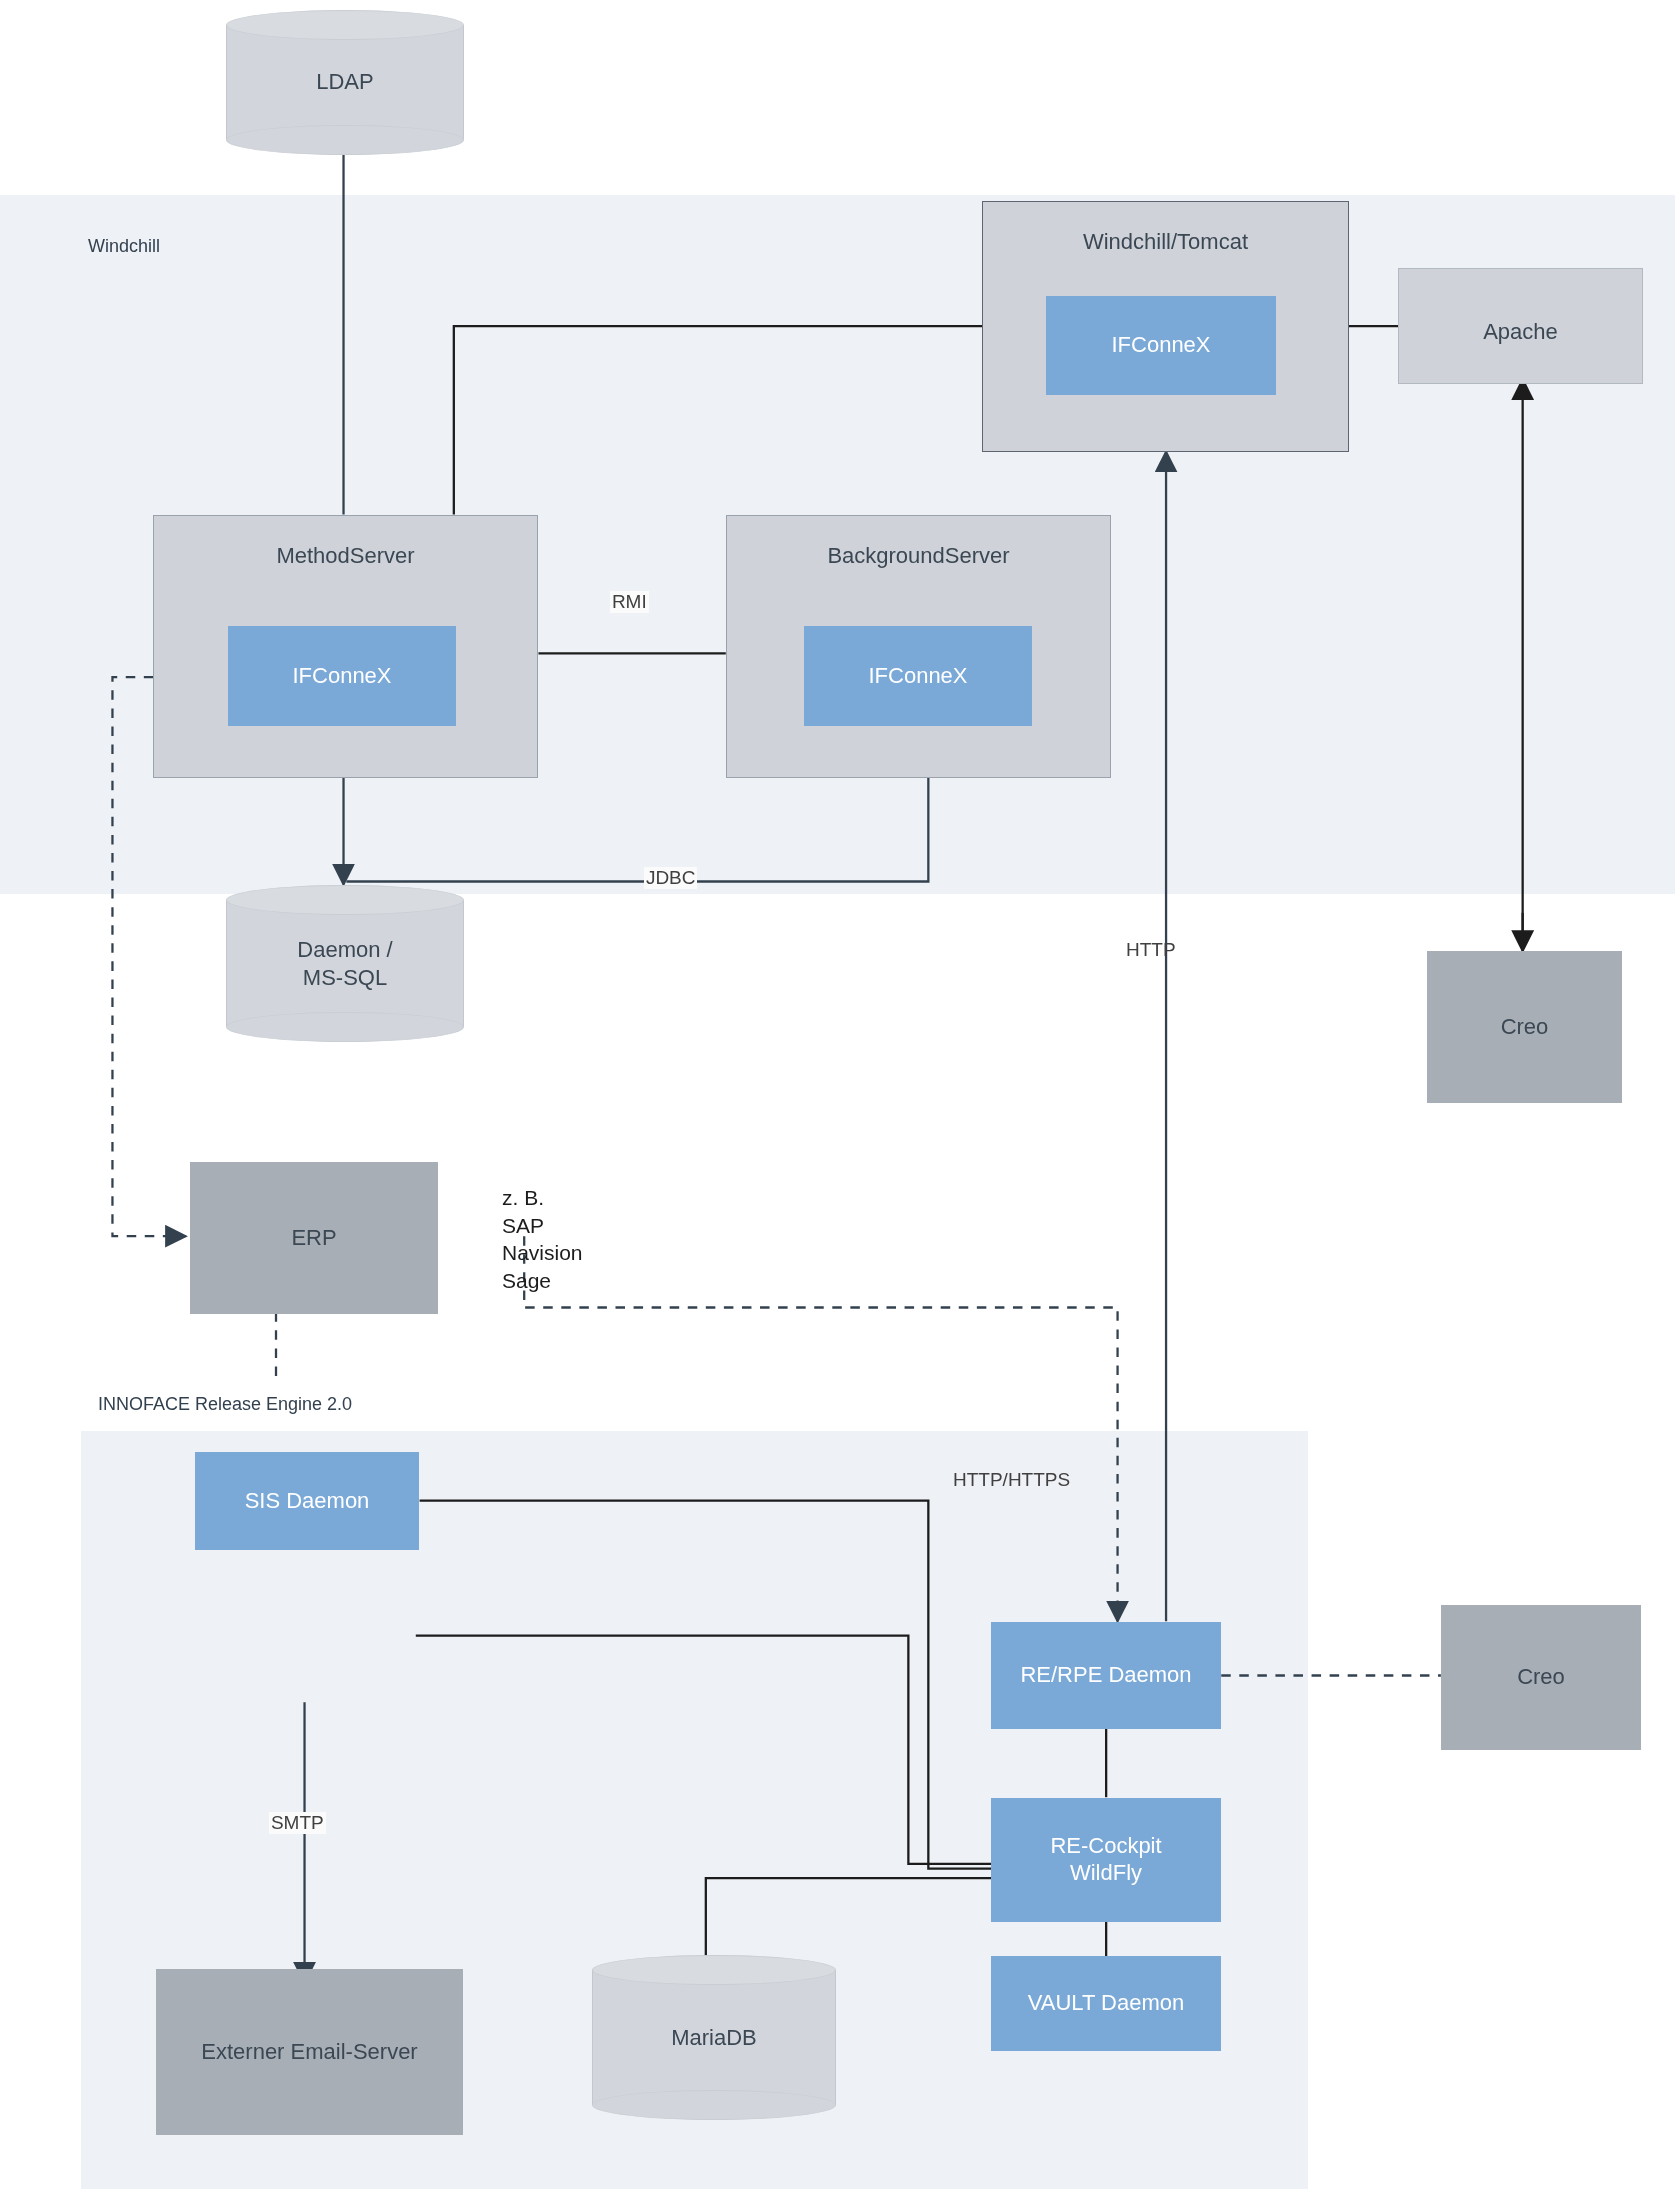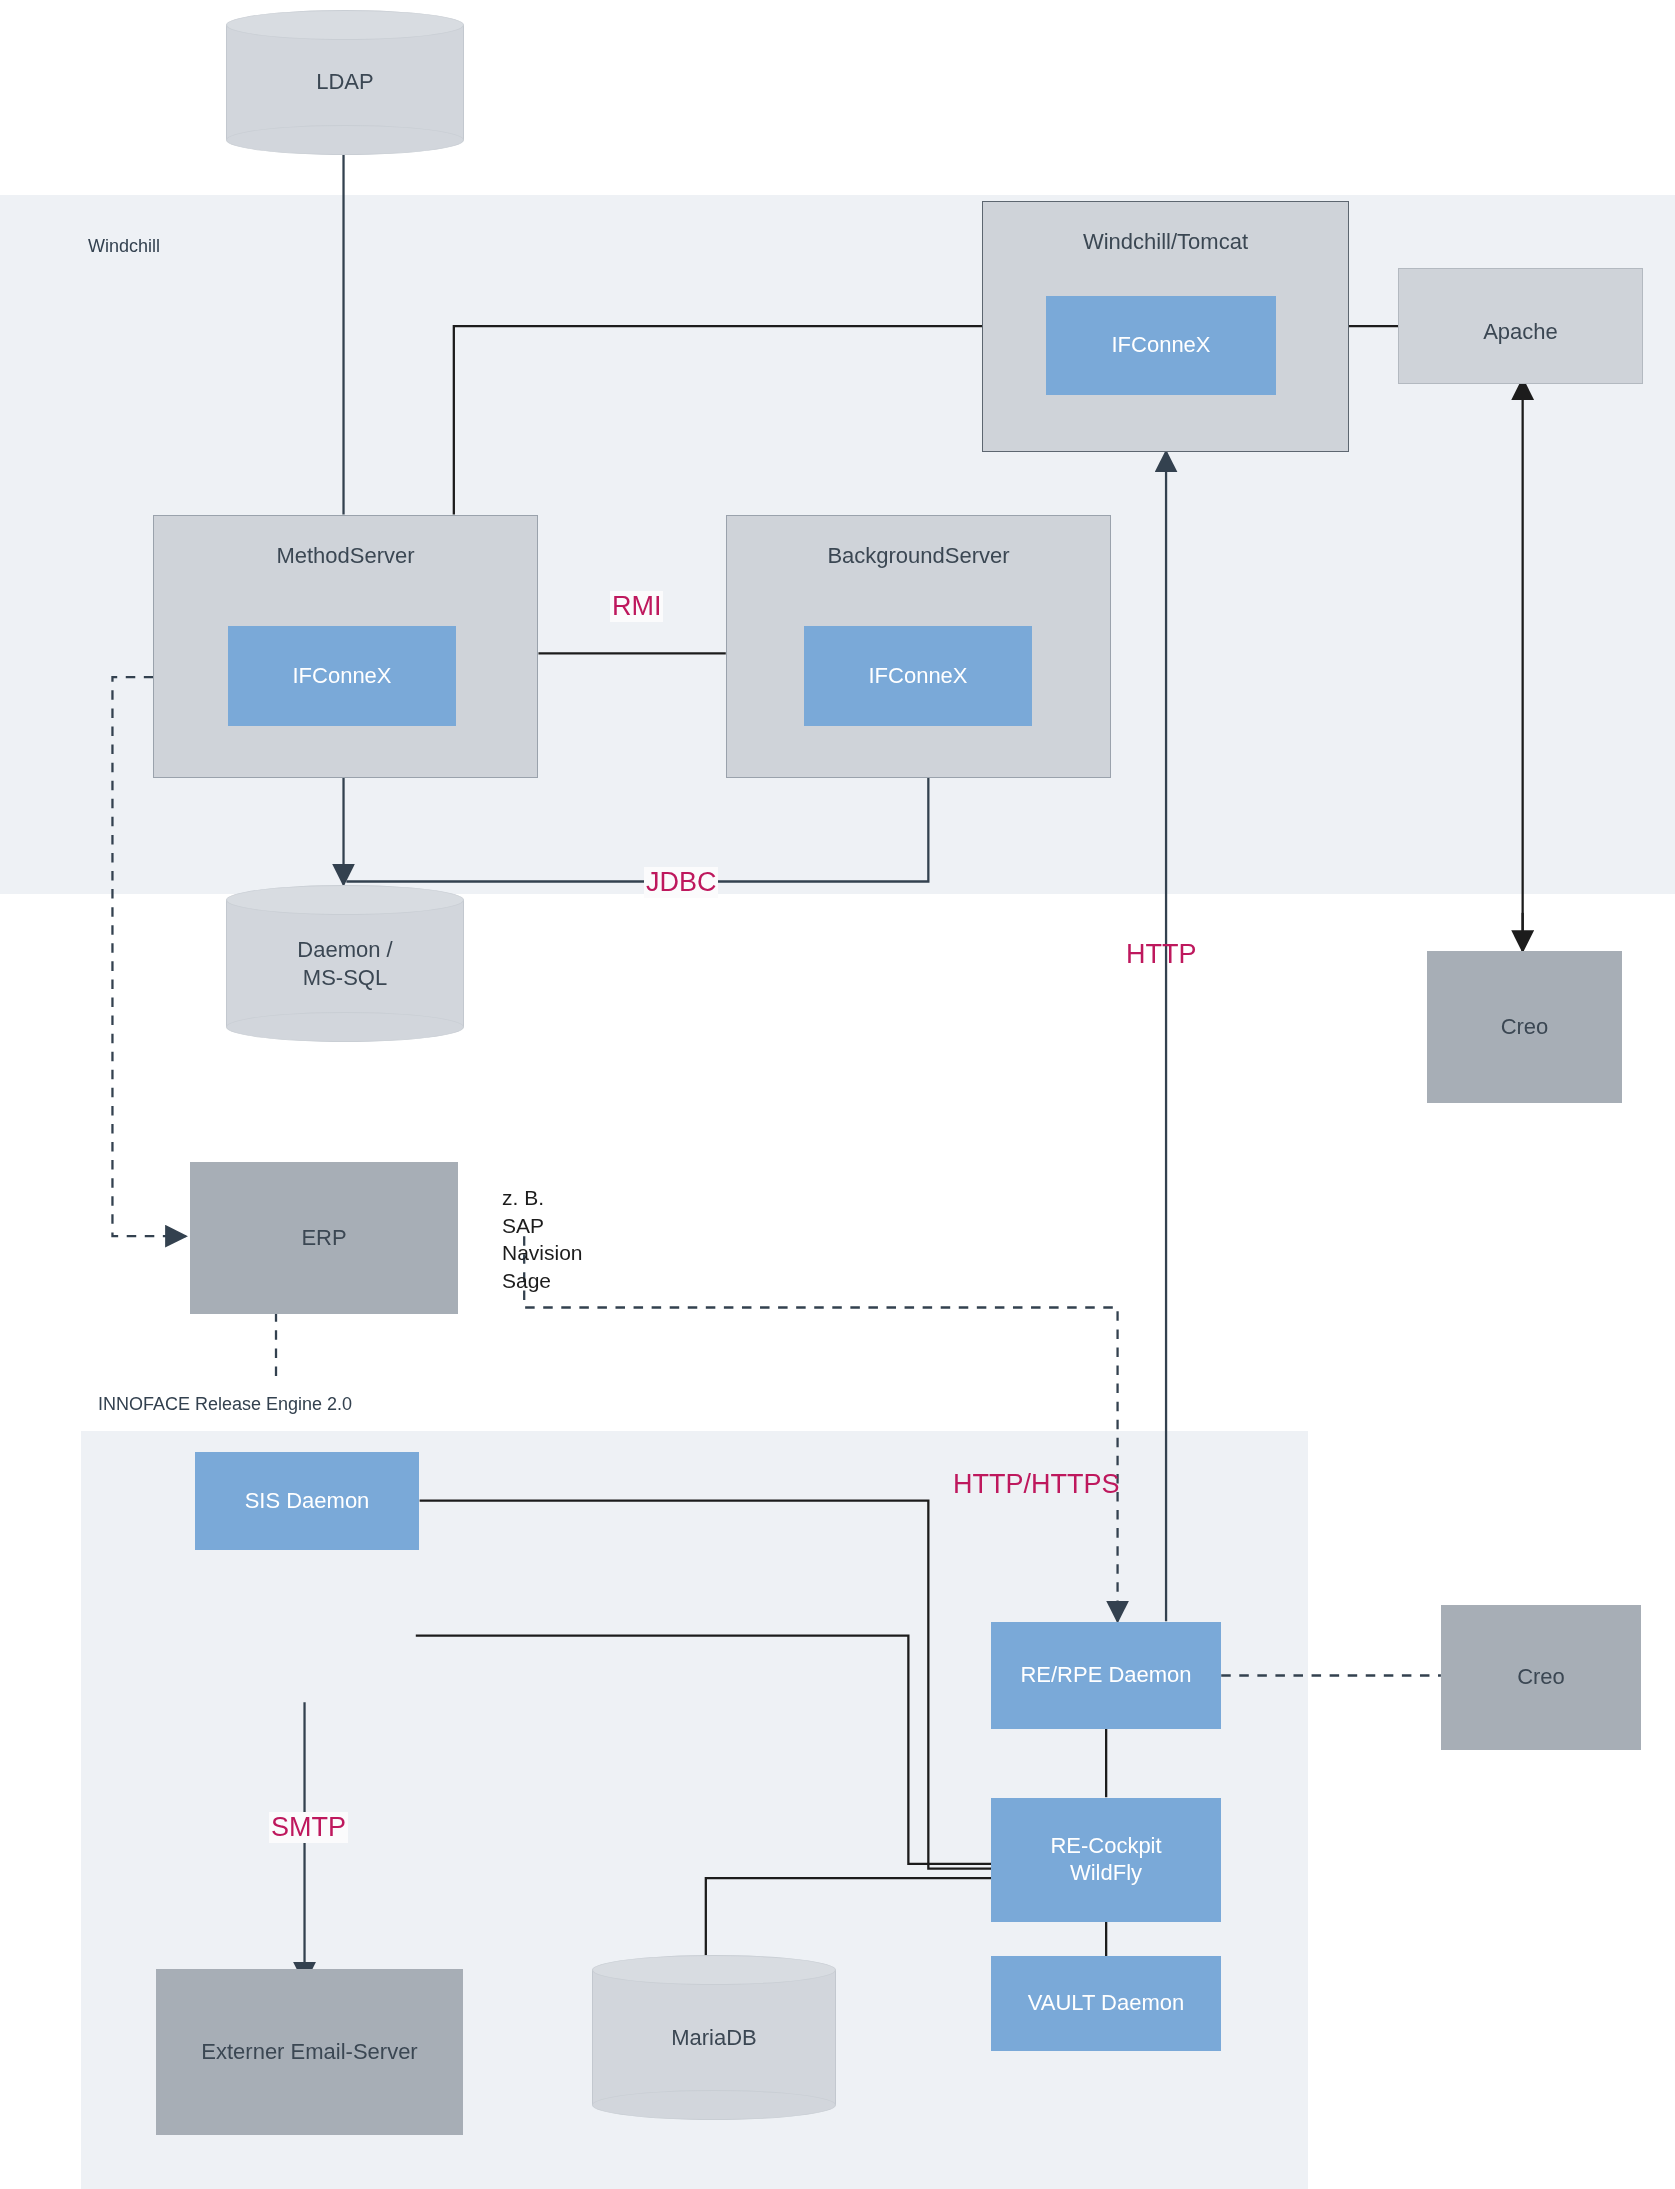--- a/index.html
+++ b/index.html
@@ -124,22 +124,22 @@
     justify-content: center;
     text-align: center;
     color: #3b4753;
     font-size: 22px;
     line-height: 1.25;
     z-index: 3;
   }
   
   .edge-label {
     position: absolute;
-    color: #be185d;
-    font-size: 27px;
+    color: #404040;
+    font-size: 19px;
     white-space: nowrap;
   }
   .edge-label.boxed {
     background: #fbfbfc;
     padding: 0 1.9px;
   }
   .note {
     position: absolute;
     color: #1c1c1c;
     font-size: 21px;
@@ -253,21 +253,21 @@
         <span>Daemon /</span><br>
         <span>MS-SQL</span>
       </span>
     </div>
   </div>
 
   <div class="node box-darkgrey" style="left:1427px; top:951px; width:195px; height:152px;">
     <span>Creo</span>
   </div>
 
-  <div class="node box-darkgrey" style="left:190px; top:1162px; width:268px; height:152px;">
+  <div class="node box-darkgrey" style="left:190px; top:1162px; width:248px; height:152px;">
     <span>ERP</span>
   </div>
   <div class="note" style="left:502px; top:1184px;">z. B.
 SAP
 Navision
 Sage</div>
 
   <div class="node box-blue" style="left:195px; top:1452px; width:224px; height:98px;">
     <span>SIS Daemon</span>
   </div>

